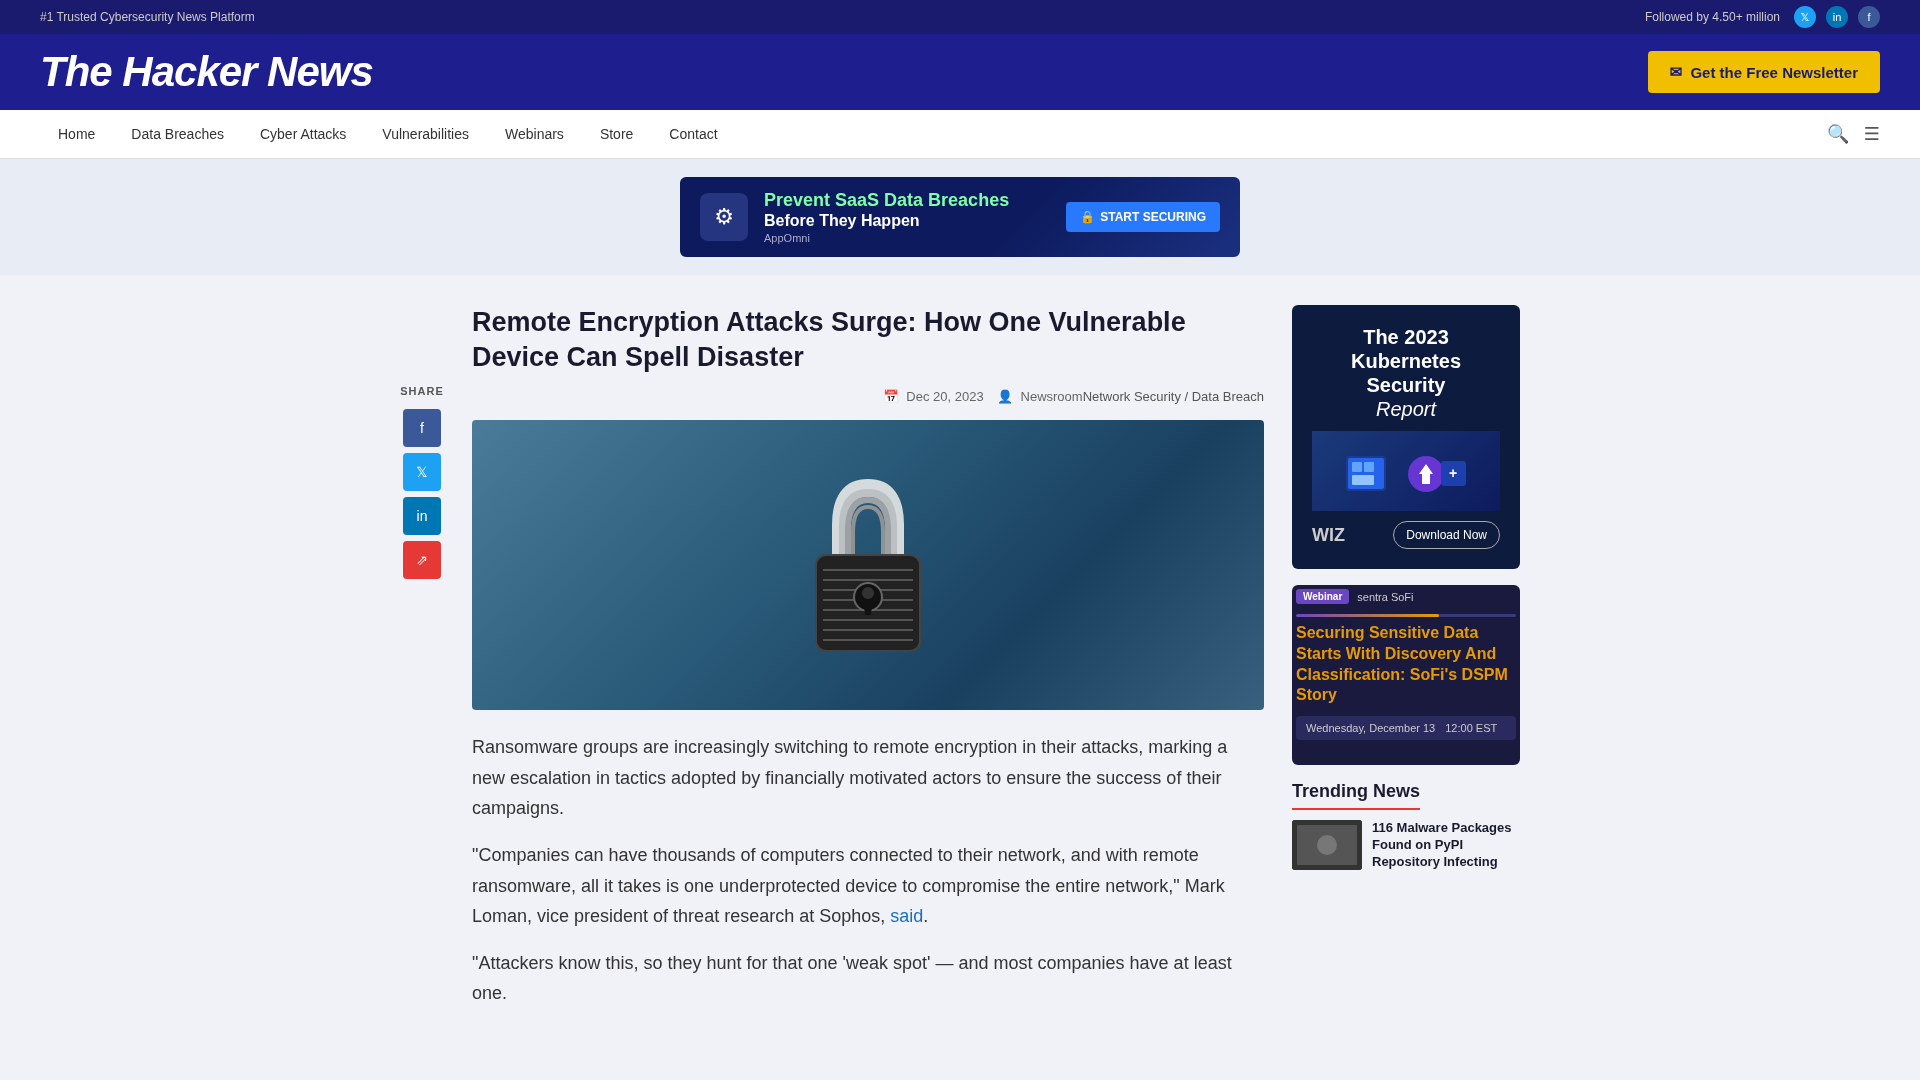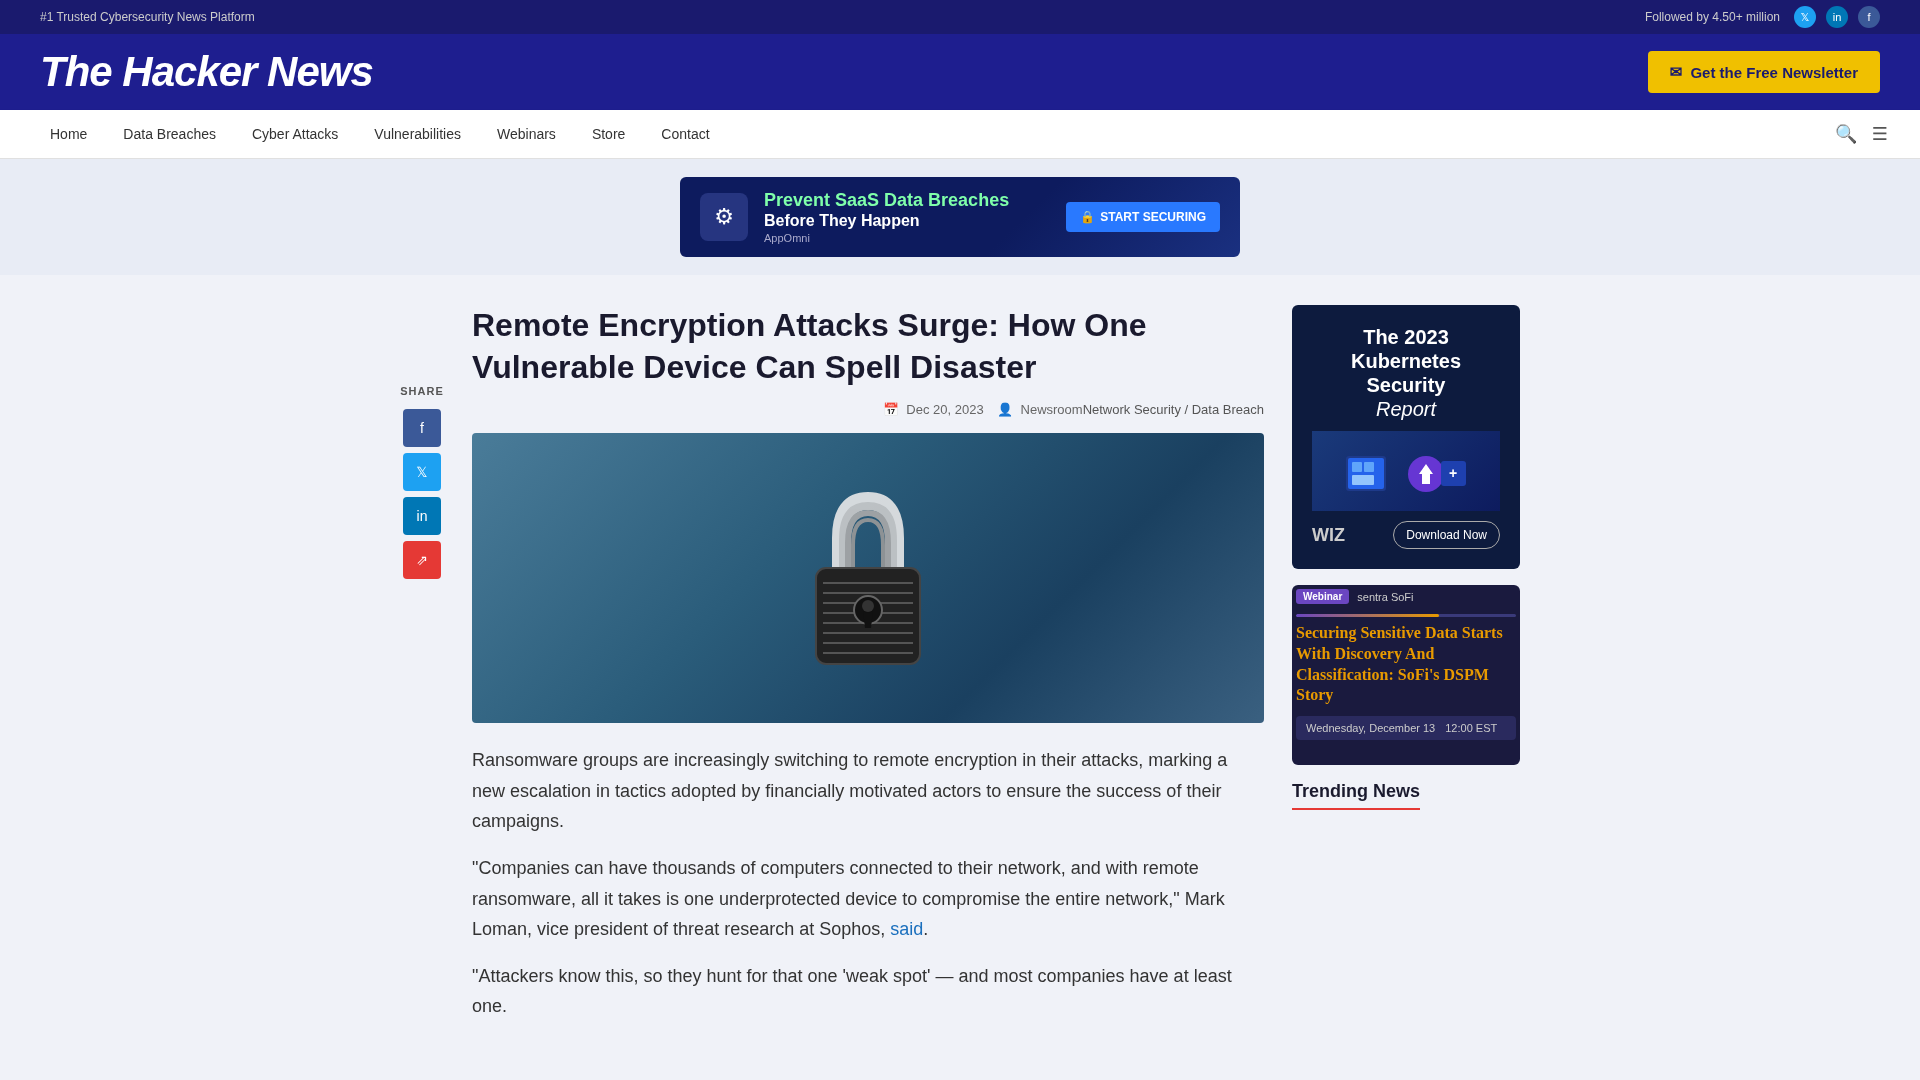--- a/index.html
+++ b/index.html
@@ -52,21 +52,21 @@
       border-radius: 4px;
       cursor: pointer;
       display: flex;
       align-items: center;
       gap: 8px;
     }
 
     
     .nav {
       background: white;
-      padding: 0 32px;
+      padding: 0 40px;
       display: flex;
       justify-content: space-between;
       align-items: center;
       border-bottom: 1px solid #e0e0e0;
       box-shadow: 0 1px 3px rgba(0,0,0,0.05);
     }
     .nav-links { display: flex; gap: 0; }
     .nav-link {
       padding: 16px 18px;
       font-size: 14px;
@@ -153,21 +153,21 @@
       color: white; font-size: 14px; cursor: pointer; border: none;
     }
     .share-fb { background: #3b5998; }
     .share-tw { background: #1da1f2; }
     .share-li { background: #0077b5; }
     .share-other { background: #e53935; }
 
     
     .article-main { flex: 1; min-width: 0; }
     .article-title {
-      font-size: 32px;
+      font-size: 27px;
       font-weight: 900;
       color: #1a1a2e;
       line-height: 1.3;
       margin-bottom: 14px;
     }
     .article-meta {
       display: flex;
       justify-content: flex-end;
       align-items: center;
       font-size: 13px;
@@ -259,21 +259,21 @@
     }
     .webinar-badge {
       background: #6b46c1;
       color: white;
       font-size: 10px;
       padding: 2px 7px;
       border-radius: 3px;
       font-weight: bold;
     }
     .sentra-logos { font-size: 11px; color: #ccc; display: flex; gap: 6px; align-items: center; }
-    .sentra-title { font-size: 16px; font-weight: bold; color: #e89a00; line-height: 1.3; margin-bottom: 10px; font-family: Liberation Serif, serif; }
+    .sentra-title { font-size: 16px; font-weight: bold; color: #e89a00; line-height: 1.3; margin-bottom: 10px; }
     .sentra-bottom { background: #2a2a5e; border-radius: 4px; padding: 6px 10px; display: flex; gap: 10px; align-items: center; font-size: 11px; color: #ccc; }
     .sentra-progress-bar { height: 3px; background: #3a3a7a; border-radius: 2px; margin: 6px 0; position: relative; overflow: hidden; }
     .sentra-progress-fill { height: 100%; width: 65%; background: linear-gradient(90deg, #6b46c1, #e89a00); border-radius: 2px; }
 
     .trending-section { }
     .trending-title { font-size: 18px; font-weight: bold; color: #1a1a2e; margin-bottom: 10px; border-bottom: 2px solid #e53935; padding-bottom: 6px; display: inline-block; }
     .trending-item { display: flex; gap: 10px; margin-bottom: 12px; }
     .trending-thumb {
       width: 70px; height: 50px;
       background: #555;
@@ -450,16 +450,26 @@
         <div class="sentra-title">Securing Sensitive Data Starts With Discovery And Classification: SoFi's DSPM Story</div>
         <div class="sentra-bottom">
           <span>Wednesday, December 13</span>
           <span>12:00 EST</span>
         </div>
       </div>
     </div>
 
     <div class="trending-section">
       <div class="trending-title">Trending News</div>
+      <div class="trending-item">
+        <div class="trending-thumb">
+          <svg width="70" height="50" viewBox="0 0 70 50">
+            <rect width="70" height="50" fill="#333"></rect>
+            <rect x="5" y="5" width="60" height="40" fill="#555"></rect>
+            <circle cx="35" cy="25" r="10" fill="#777"></circle>
+          </svg>
+        </div>
+        <div class="trending-text">116 Malware Packages Found on PyPI Repository Infecting</div>
+      </div>
     </div>
 
   </div>
 </div>
 
 </body></html>

